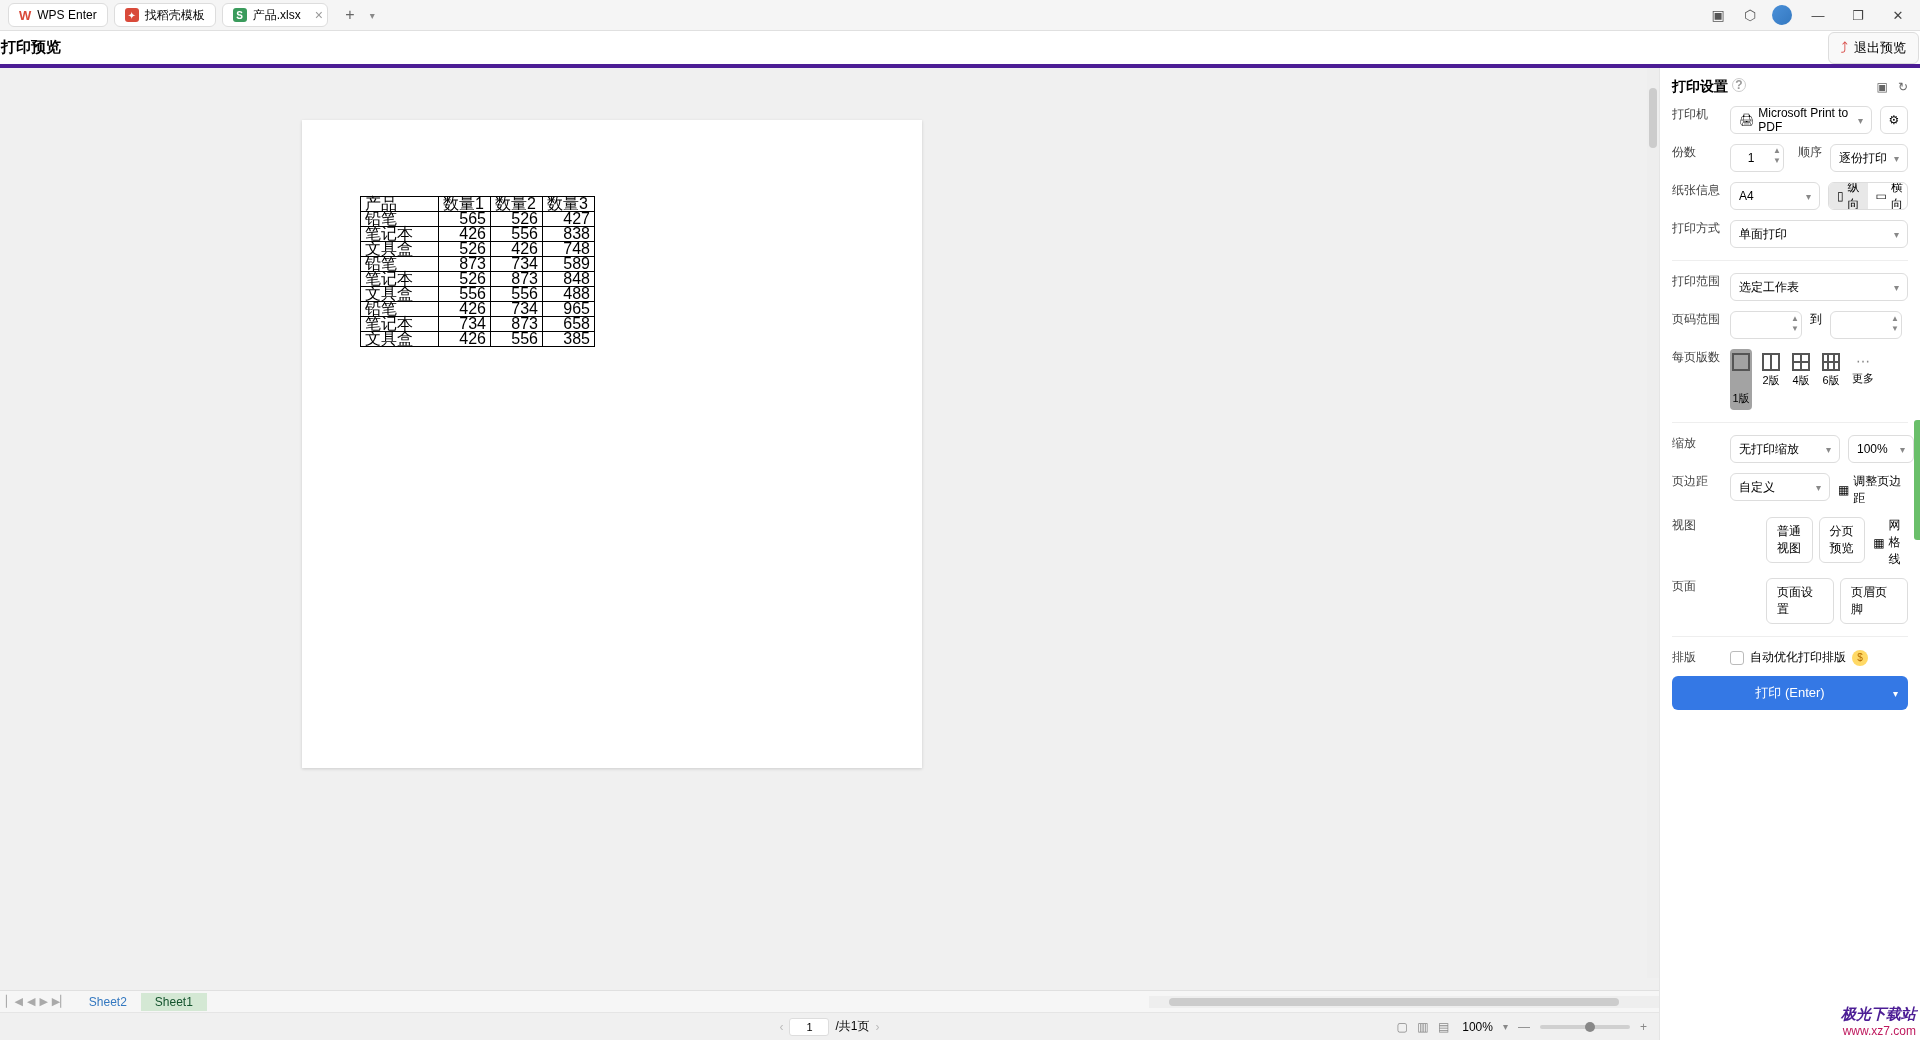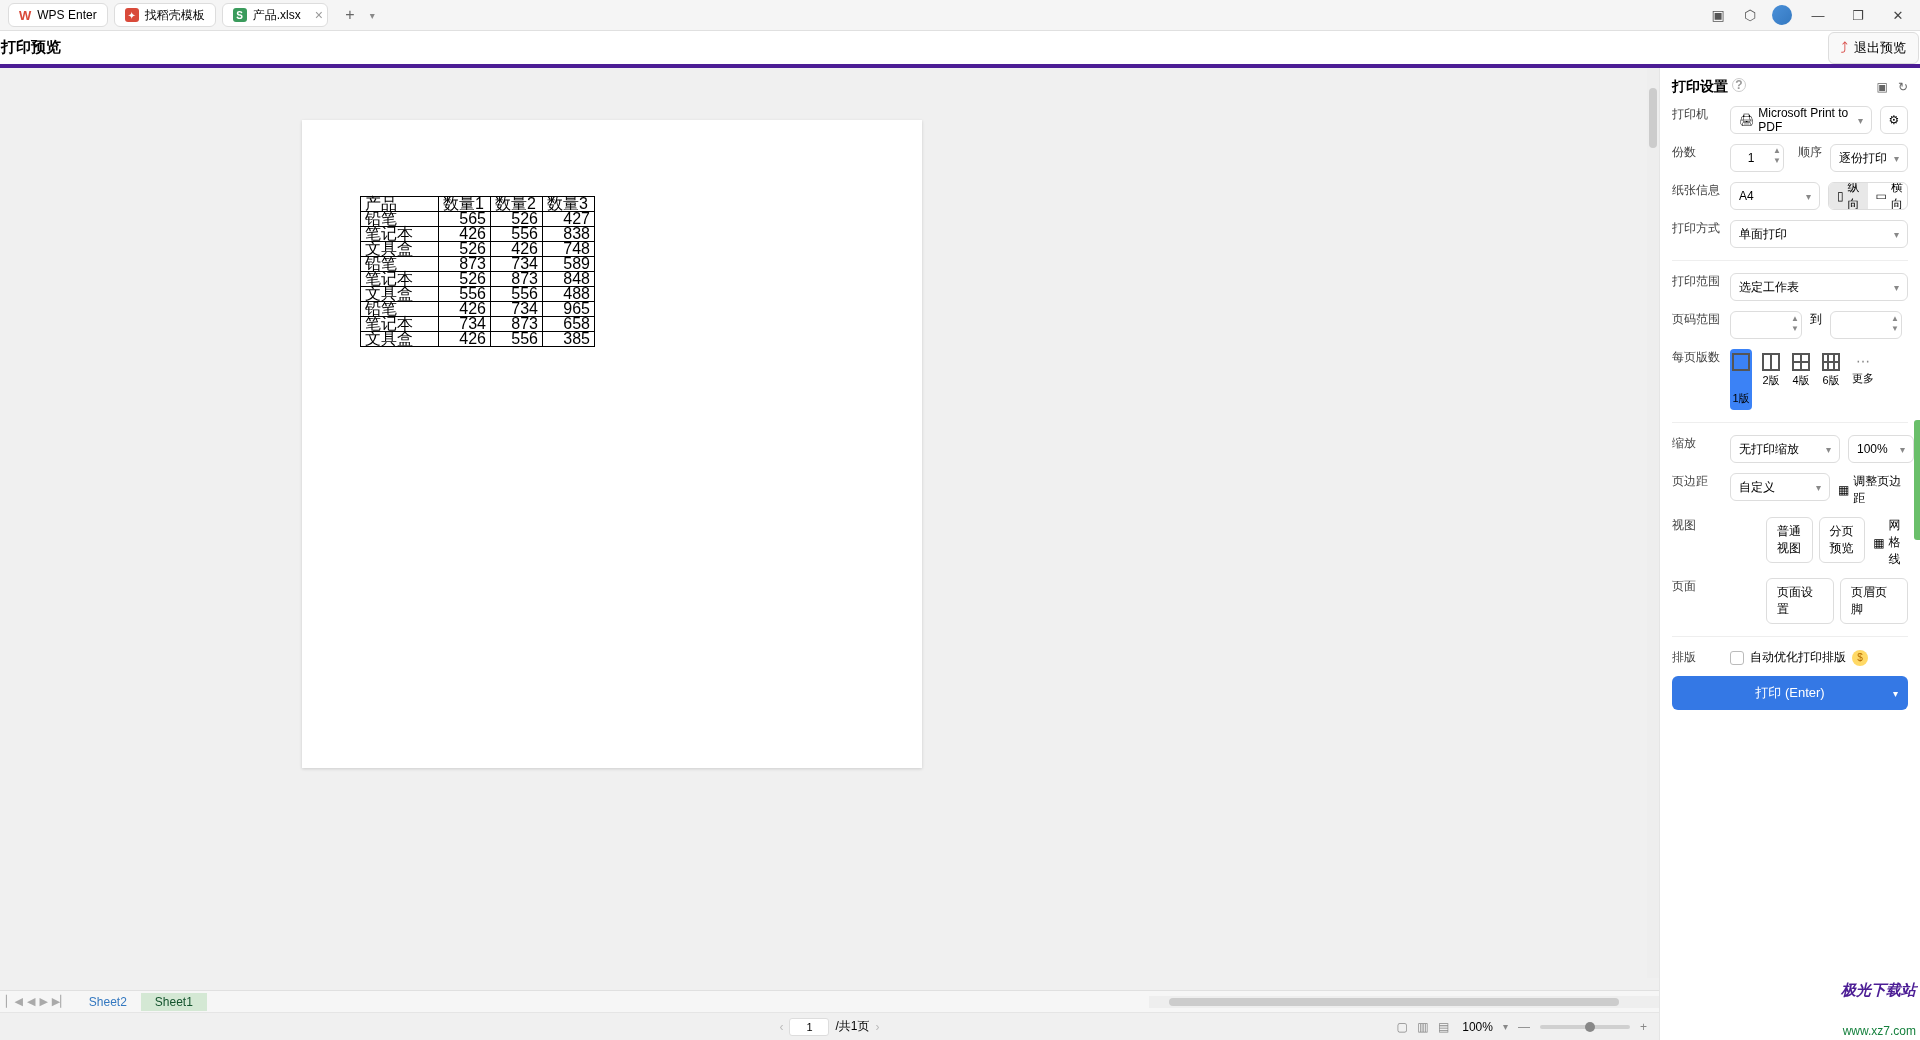--- a/index.html
+++ b/index.html
@@ -76,39 +76,39 @@
 .spinner { width: 70px; height: 28px; border: 1px solid #ddd; border-radius: 6px; display: flex; align-items: center; position: relative; }
 .spinner input { width: 40px; border: none; outline: none; text-align: center; font-size: 12px; background: transparent; }
 .spinner .spin-btns { position: absolute; right: 2px; top: 1px; display: flex; flex-direction: column; font-size: 8px; color: #888; line-height: 10px; }
 .gear-btn { width: 28px; height: 28px; border: 1px solid #ddd; border-radius: 6px; display: flex; align-items: center; justify-content: center; cursor: pointer; }
 .toggle-group { display: flex; border: 1px solid #ddd; border-radius: 6px; overflow: hidden; height: 28px; }
 .toggle-item { padding: 0 8px; display: flex; align-items: center; gap: 4px; cursor: pointer; font-size: 12px; }
 .toggle-item.active { background: #e8e8e8; }
 .sep { height: 1px; background: #eee; margin: 2px 0; }
 .layout-opts { display: flex; gap: 8px; flex: 1; }
 .layout-opt { display: flex; flex-direction: column; align-items: center; gap: 2px; cursor: pointer; padding: 4px 2px; border-radius: 4px; font-size: 11px; }
-.layout-opt.active { background: #3b82f6; gap: 20px; }
+.layout-opt.active { background: #a3a3a3; gap: 20px; }
 .layout-box { width: 18px; height: 18px; border: 1.5px solid #555; display: grid; }
 .layout-box.b1 { grid-template: 1fr/1fr; }
 .layout-box.b2 { grid-template: 1fr/1fr 1fr; }
 .layout-box.b4 { grid-template: 1fr 1fr/1fr 1fr; }
 .layout-box.b6 { grid-template: 1fr 1fr/1fr 1fr 1fr; }
 .layout-box div { border: .5px solid #555; }
 .small-input { width: 72px; height: 28px; border: 1px solid #ddd; border-radius: 6px; position: relative; }
 .small-input .spin-btns { position: absolute; right: 2px; top: 2px; display: flex; flex-direction: column; font-size: 8px; color: #888; line-height: 10px; }
 .btn-group { display: flex; gap: 6px; margin-left: 36px; }
 .btn { padding: 5px 10px; border: 1px solid #ddd; border-radius: 6px; background: #fff; cursor: pointer; font-size: 12px; display: flex; align-items: center; gap: 4px; }
 .check-row { display: flex; align-items: center; gap: 6px; }
 .check-box { width: 14px; height: 14px; border: 1px solid #bbb; border-radius: 3px; }
 .badge { width: 16px; height: 16px; border-radius: 50%; background: #ffd966; color: #b36b00; font-size: 10px; display: flex; align-items: center; justify-content: center; }
 .print-btn { height: 34px; background: #3478e5; color: #fff; border-radius: 6px; display: flex; align-items: center; justify-content: center; gap: 6px; cursor: pointer; font-size: 13px; position: relative; }
 .print-btn .dd { position: absolute; right: 10px; font-size: 10px; }
 .watermark { position: absolute; right: 4px; bottom: 2px; text-align: right; pointer-events: none; }
 .watermark .wl1 { color: #4c1d95; font-size: 15px; font-style: italic; font-weight: 600; }
-.watermark .wl2 { color: #15803d; font-size: 12px; margin-top: 24px; }
+.watermark .wl2 { color: #be185d; font-size: 12px; }
 .side-handle { position: absolute; right: 0; top: 420px; width: 6px; height: 120px; background: #6abf6a; border-radius: 3px 0 0 3px; }
 </style>
 </head>
 <body>
 
 <div class="top-bar">
   <div class="tabs-left">
     <div class="app-tab wps">
       <span class="logo-icon">W</span>
       <span>WPS Enter</span>

